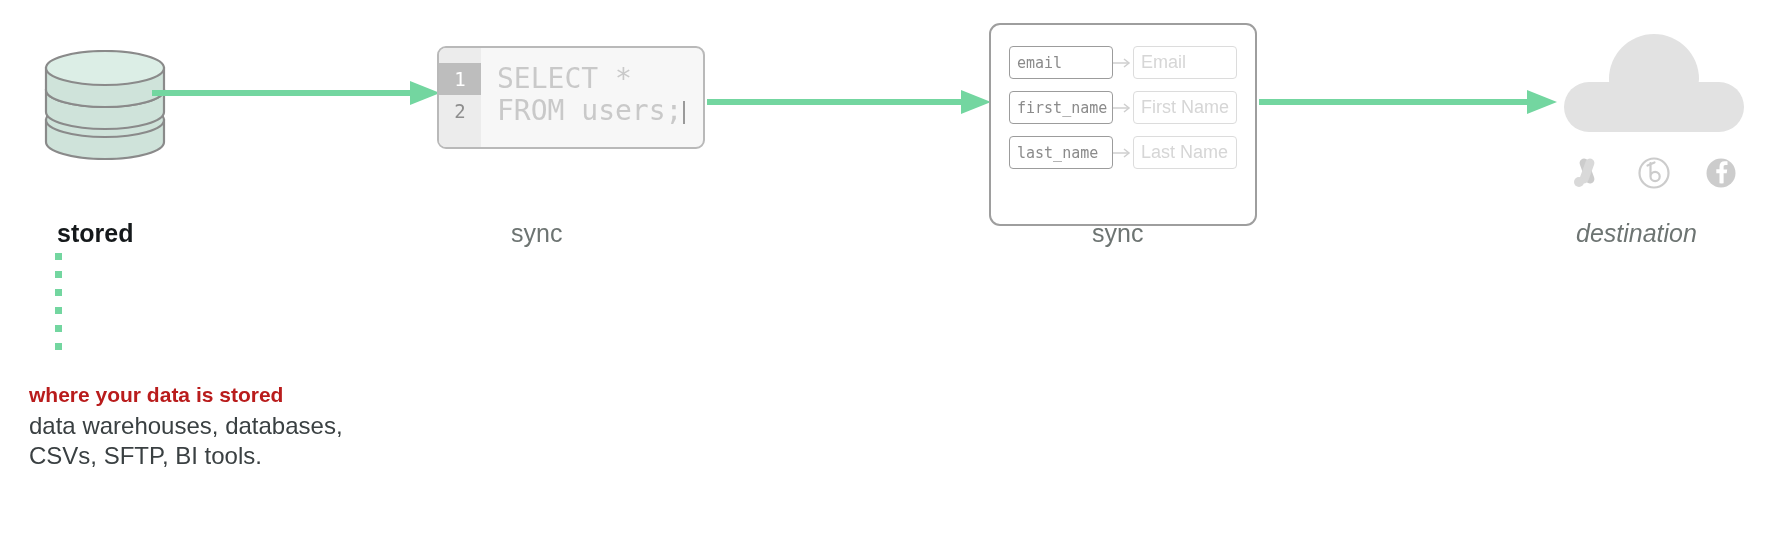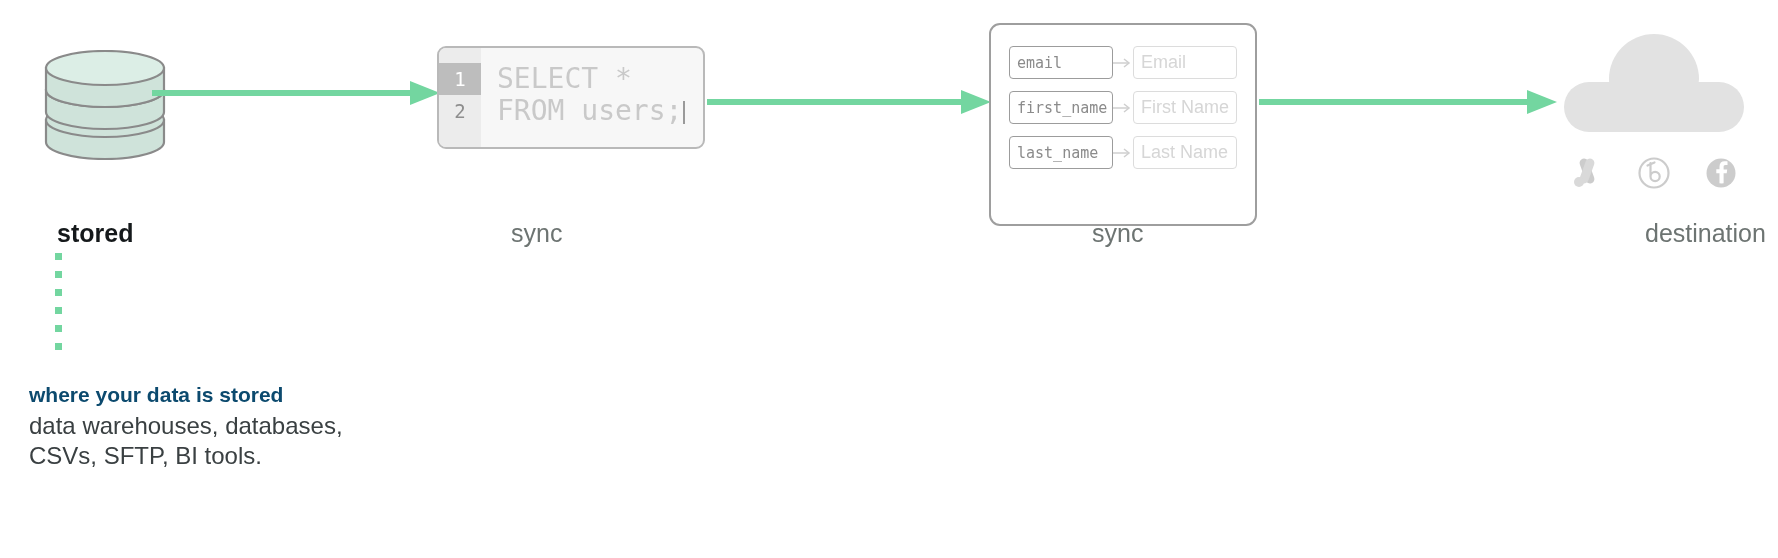--- a/index.html
+++ b/index.html
@@ -177,21 +177,21 @@
     color: #6d7472;
     white-space: nowrap;
   }
   .node-label.strong {
     color: #15191b;
     font-weight: bold;
   }
   #label-source      { left: 57px;   top: 219px; }
   #label-model       { left: 511px;  top: 219px; }
   #label-sync        { left: 1092px; top: 219px; }
-  #label-destination { left: 1645px; top: 219px; }
+  #label-destination { left: 1576px; top: 219px; font-style: italic; }
 
   
   #source-dots {
     left: 55px;
     top: 253px;
     width: 8px;
     height: 100px;
   }
   .dot {
     width: 7px;
@@ -202,21 +202,21 @@
 
   
   #source-description {
     left: 29px;
     top: 383px;
     width: 460px;
   }
   #source-desc-title {
     font-size: 21px;
     font-weight: bold;
-    color: #0c4a6e;
+    color: #b91c1c;
     margin-bottom: 4px;
     white-space: nowrap;
   }
   .source-desc-line {
     font-size: 24px;
     color: #3a4042;
     line-height: 30px;
     white-space: nowrap;
   }
 </style>

